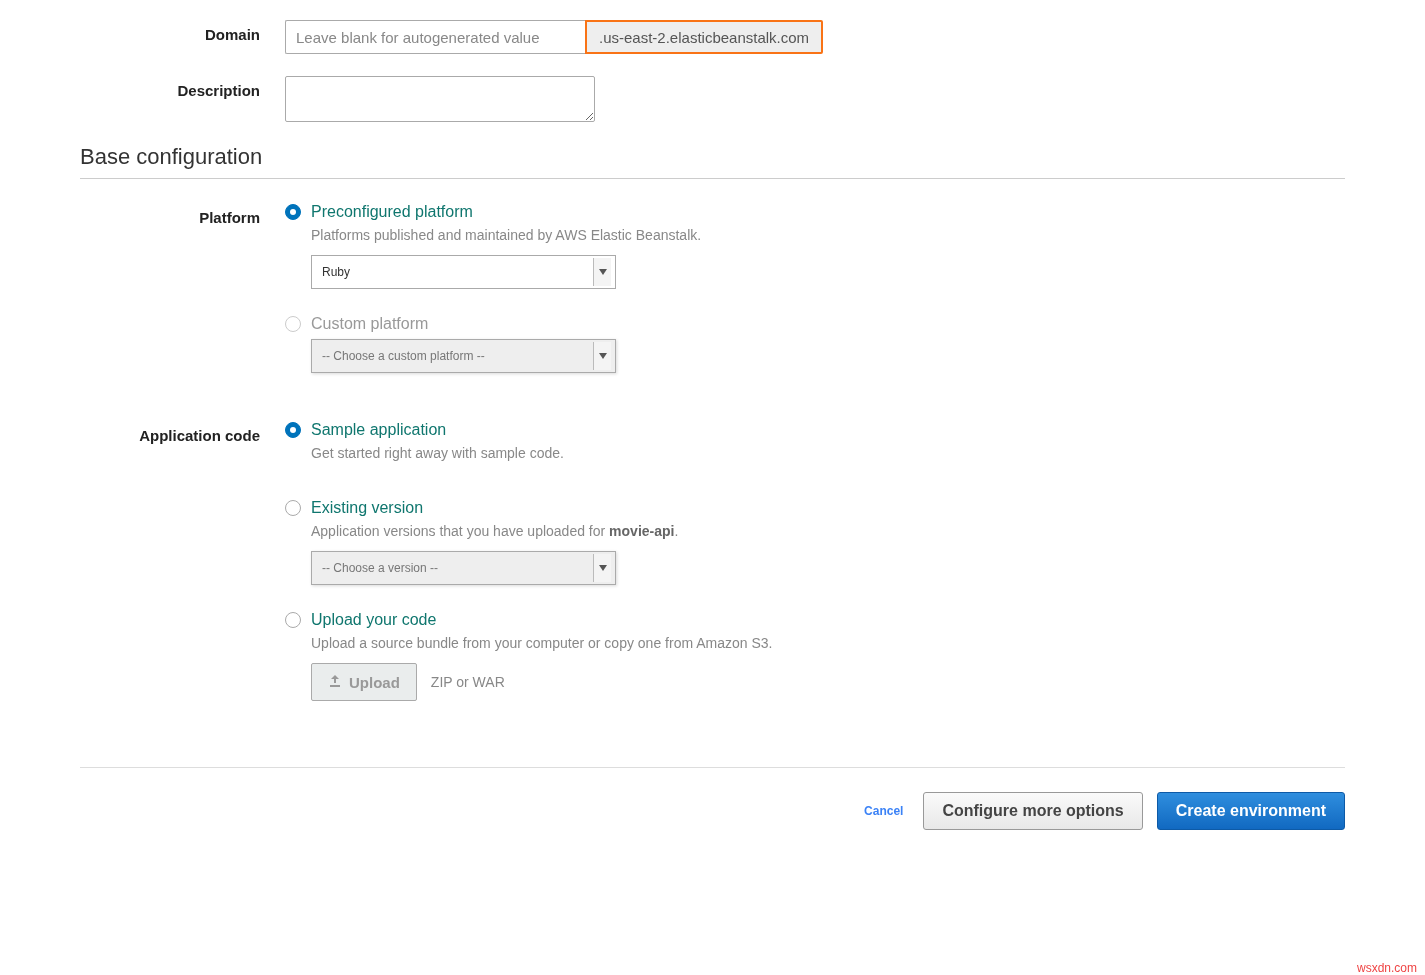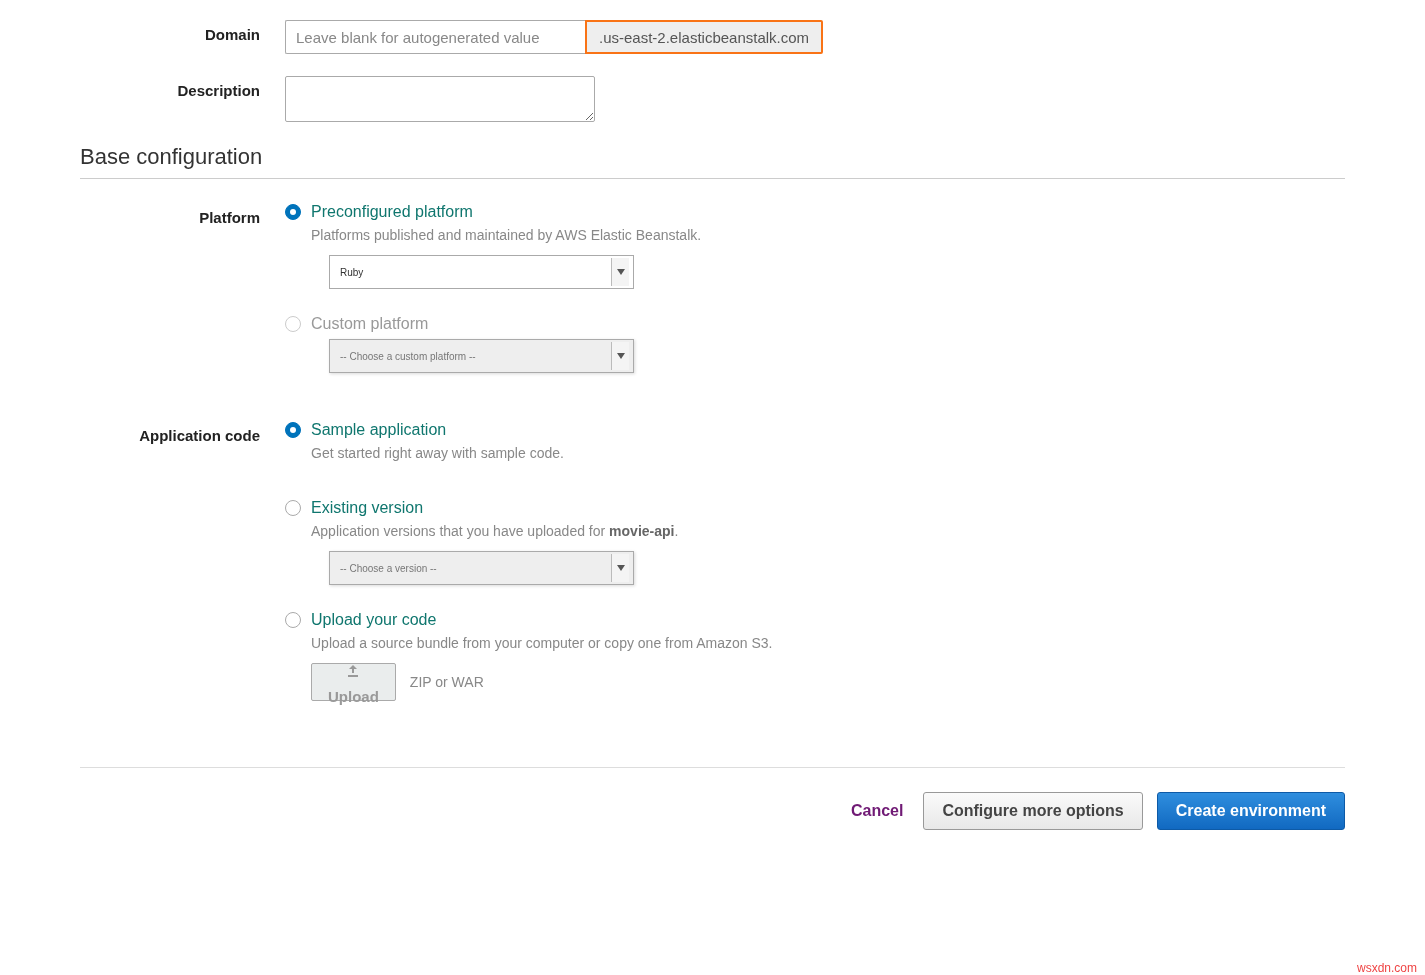--- a/index.html
+++ b/index.html
@@ -148,22 +148,22 @@
     .link { color: #0073bb; cursor: pointer; }
     .select-box {
       width: 305px;
       height: 34px;
       border: 1px solid #aaa;
       background: #fff;
       display: flex;
       align-items: center;
       justify-content: space-between;
       padding: 0 4px 0 10px;
-      margin-left: 44px;
-      font-size: 10px;
+      margin-left: 26px;
+      font-size: 12px;
       color: #333;
       position: relative;
     }
     .select-box.disabled {
       background: #eee;
       color: #777;
       box-shadow: 1px 1px 3px rgba(0,0,0,0.15);
     }
     .select-caret {
       width: 18px;
@@ -187,43 +187,42 @@
       background: #eaeded;
       border: 1px solid #aaa;
       color: #999;
       font-weight: bold;
       font-size: 15px;
       border-radius: 2px;
       display: flex;
       align-items: center;
       gap: 7px;
       cursor: default;
-      flex-direction: column;
     }
     .upload-icon svg { width: 14px; height: 14px; }
     .upload-hint {
       color: #888;
       font-size: 14px;
     }
     .footer-rule {
       border: none;
       border-top: 1px solid #ddd;
       margin-top: 40px;
       margin-bottom: 24px;
     }
     .footer-actions {
       display: flex;
       justify-content: flex-end;
       align-items: center;
       gap: 14px;
     }
     .cancel-link {
-      color: #701a75;
-      font-weight: bold;
-      font-size: 16px;
+      color: #3b82f6;
+      font-weight: bold;
+      font-size: 12px;
       cursor: pointer;
       margin-right: 6px;
     }
     .btn-secondary {
       height: 38px;
       padding: 0 18px;
       background: linear-gradient(#fafafa,#e8e8e8);
       border: 1px solid #999;
       color: #444;
       font-weight: bold;

